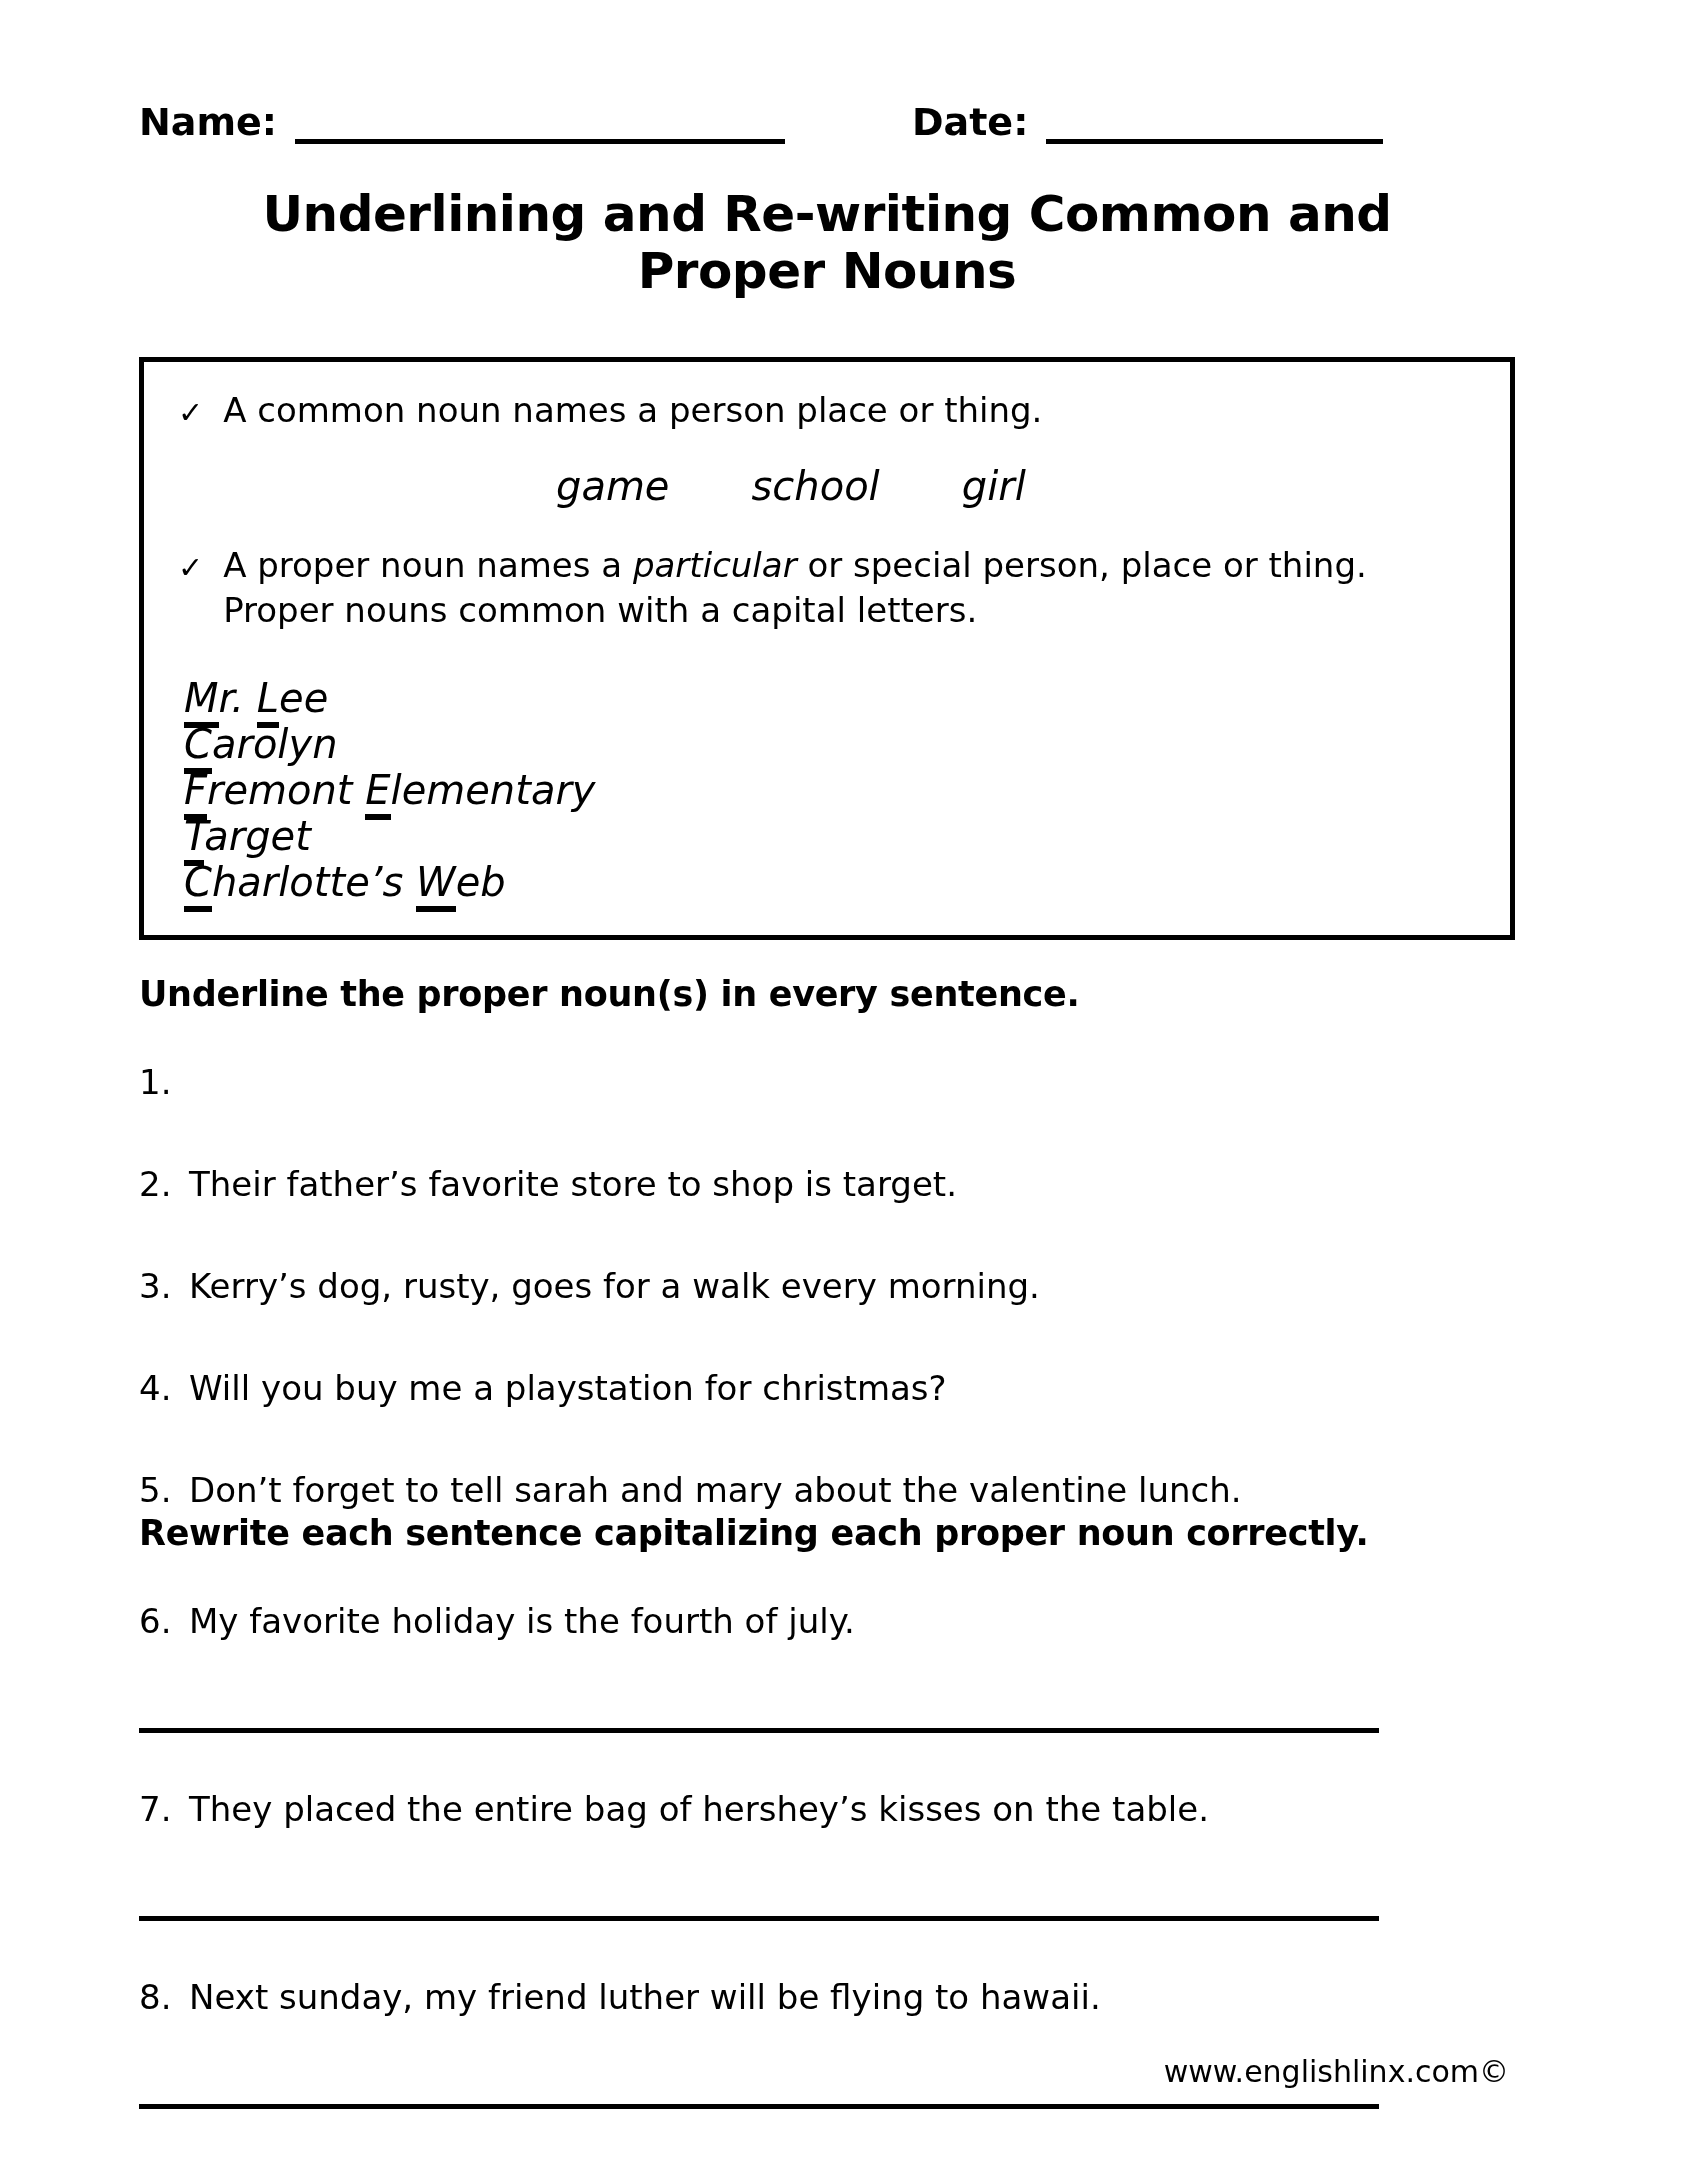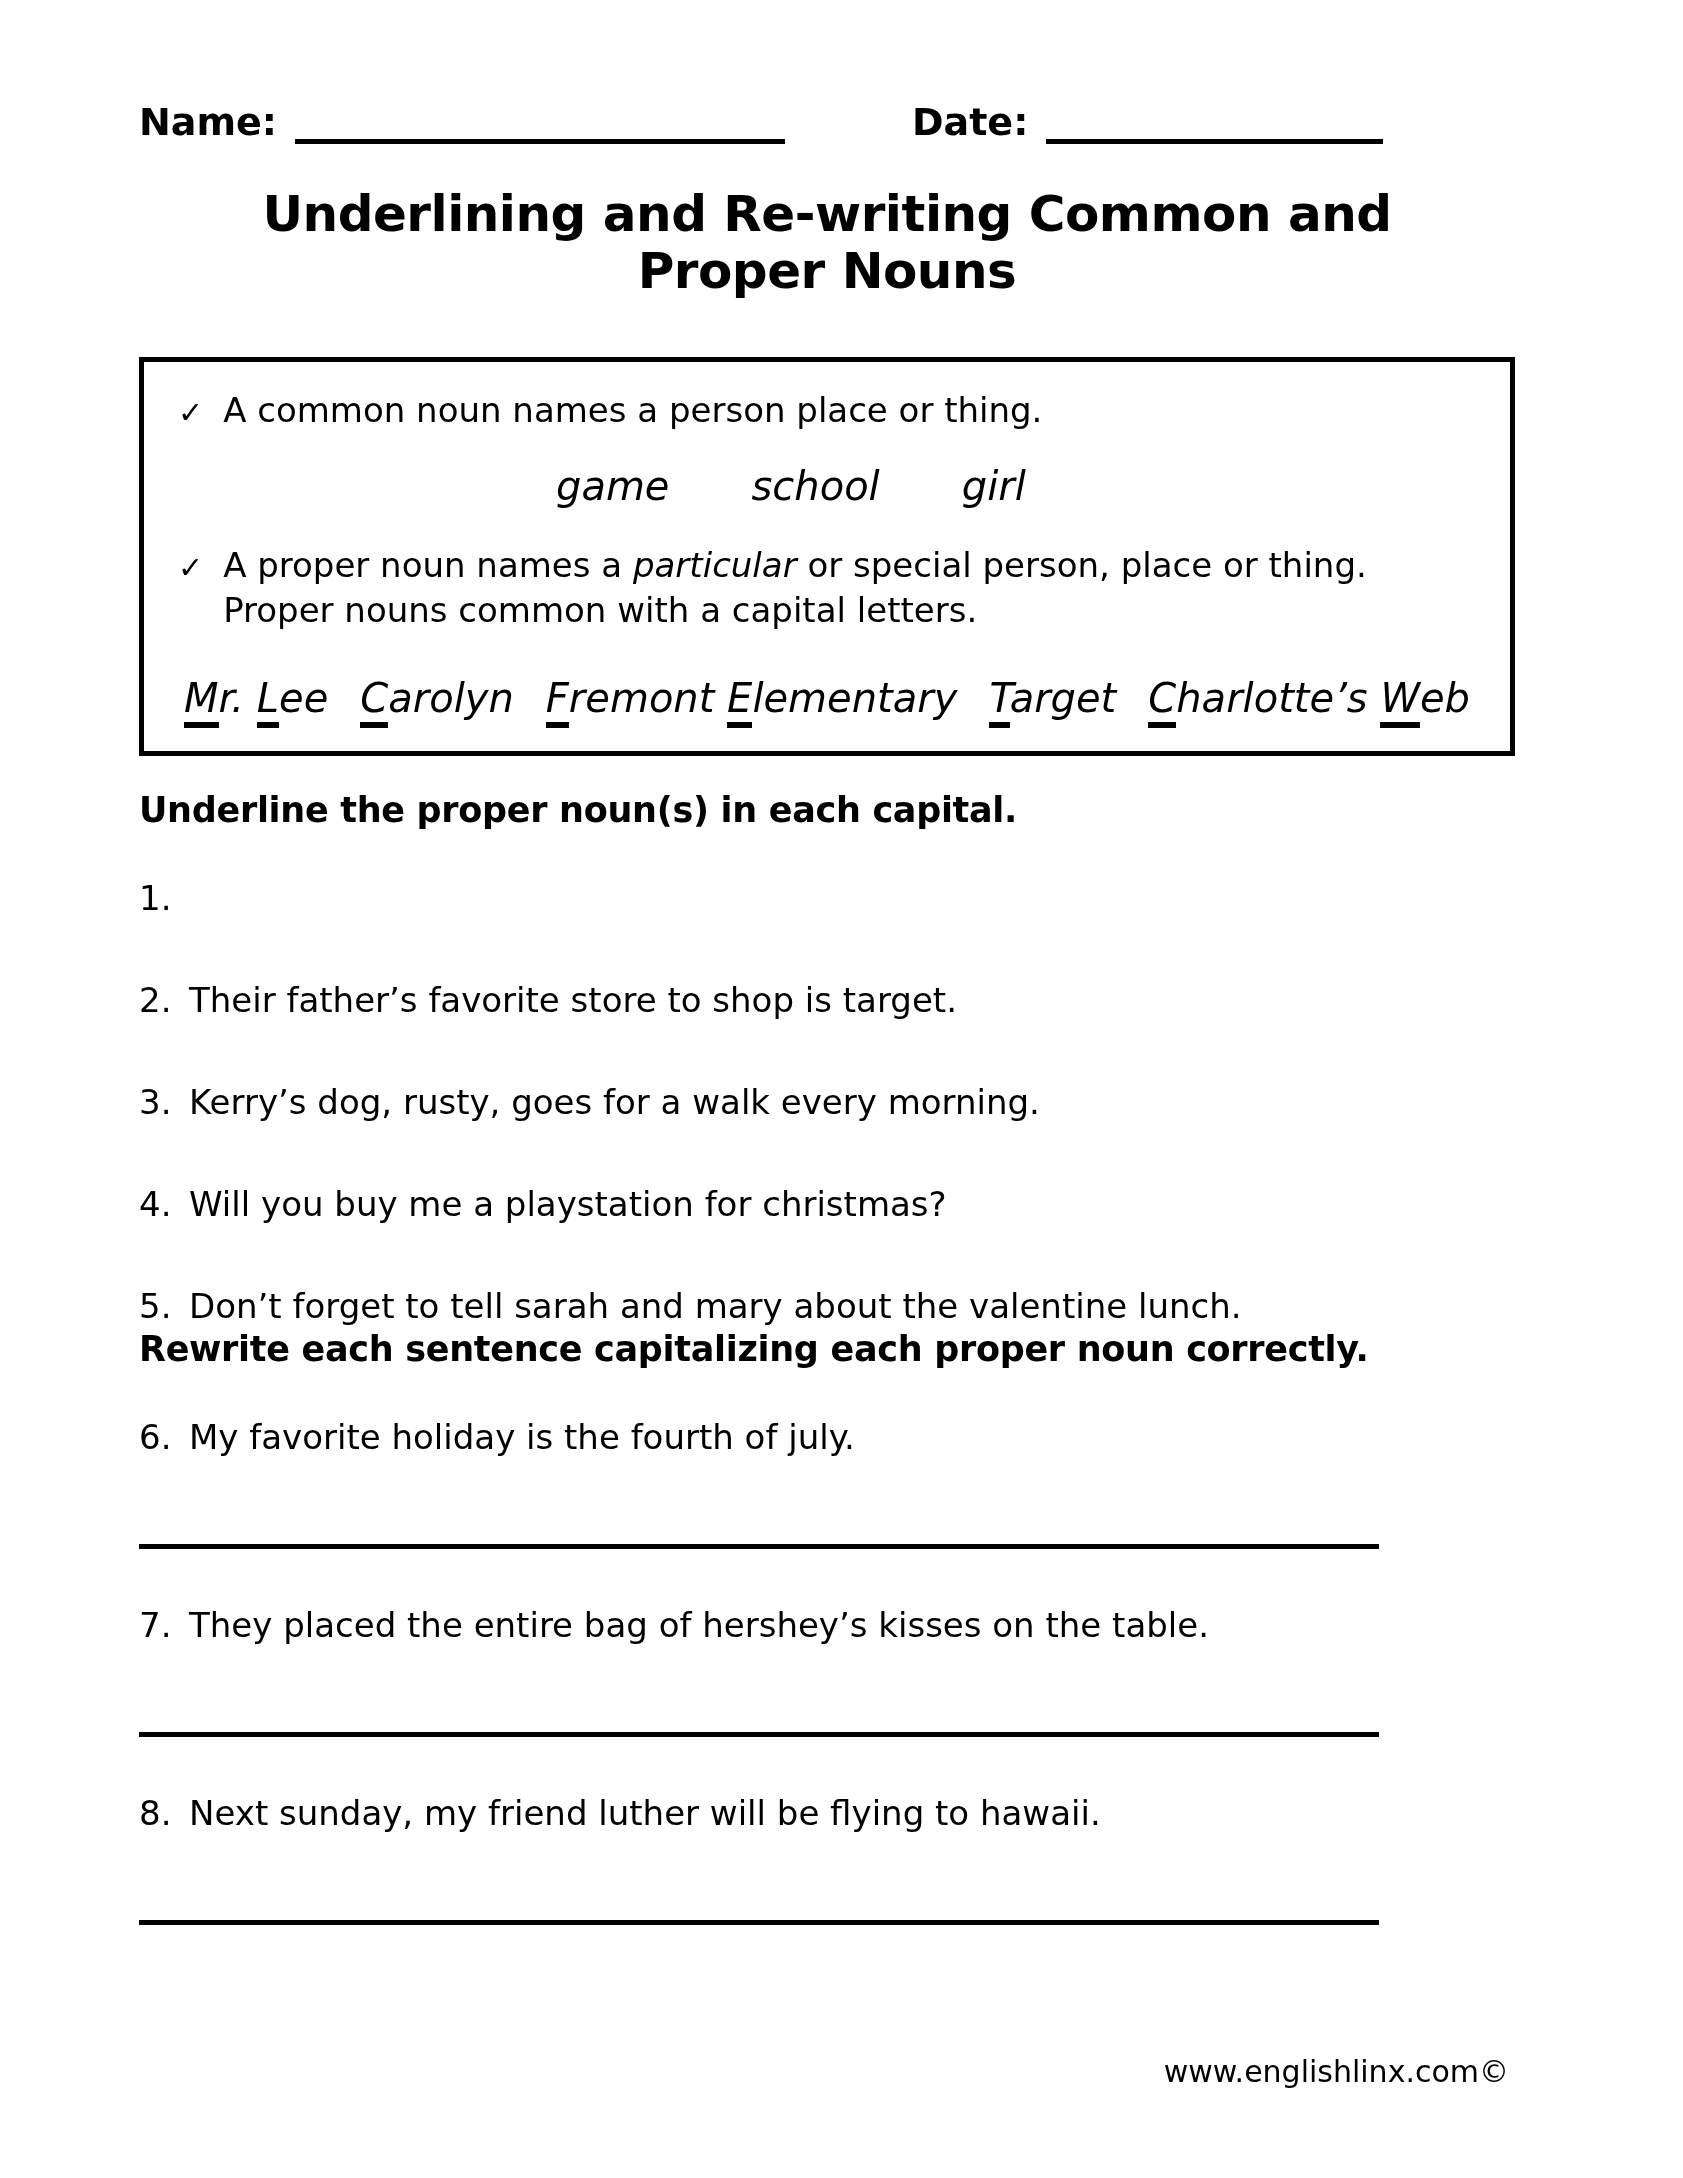--- a/index.html
+++ b/index.html
@@ -43,21 +43,21 @@
   .bullet2 { margin-top: 34px; }
   .em { font-style: italic; }
   .common-examples {
     display: flex; gap: 82px;
     margin: 30px 0 6px 378px;
     font-style: italic; font-size: 40px;
   }
   .proper-examples {
     display: flex; justify-content: space-between;
     margin-top: 42px; padding: 0 6px;
-    font-style: italic; font-size: 40px;
+    font-style: italic; font-size: 40px; flex-direction: column;
   }
   .cap-underline { border-bottom: 6px solid #000; padding-bottom: 1px; }
 
   
   .instruction {
     font-size: 35px; font-weight: 700;
     letter-spacing: -0.3px;
   }
   .instr-underline { margin-top: 34px; }
   .instr-rewrite { }
@@ -117,21 +117,21 @@
 
     <div class="proper-examples">
         <span class="proper-example"><span class="cap-underline">M</span><span>r. </span><span class="cap-underline">L</span><span>ee</span></span>
         <span class="proper-example"><span class="cap-underline">C</span><span>arolyn</span></span>
         <span class="proper-example"><span class="cap-underline">F</span><span>remont </span><span class="cap-underline">E</span><span>lementary</span></span>
         <span class="proper-example"><span class="cap-underline">T</span><span>arget</span></span>
         <span class="proper-example"><span class="cap-underline">C</span><span>harlotte’s </span><span class="cap-underline">W</span><span>eb</span></span>
       </div>
   </div>
 
-  <div class="instruction instr-underline">Underline the proper noun(s) in each capital.</div>
+  <div class="instruction instr-underline">Underline the proper noun(s) in every sentence.</div>
   <div class="underline-list">
       <div class="sentence">
         <span class="num">1.</span>
       </div>
       <div class="sentence">
         <span class="num">2.</span>
         <span class="txt">Their father’s favorite store to shop is target.</span>
       </div>
       <div class="sentence">
         <span class="num">3.</span>

